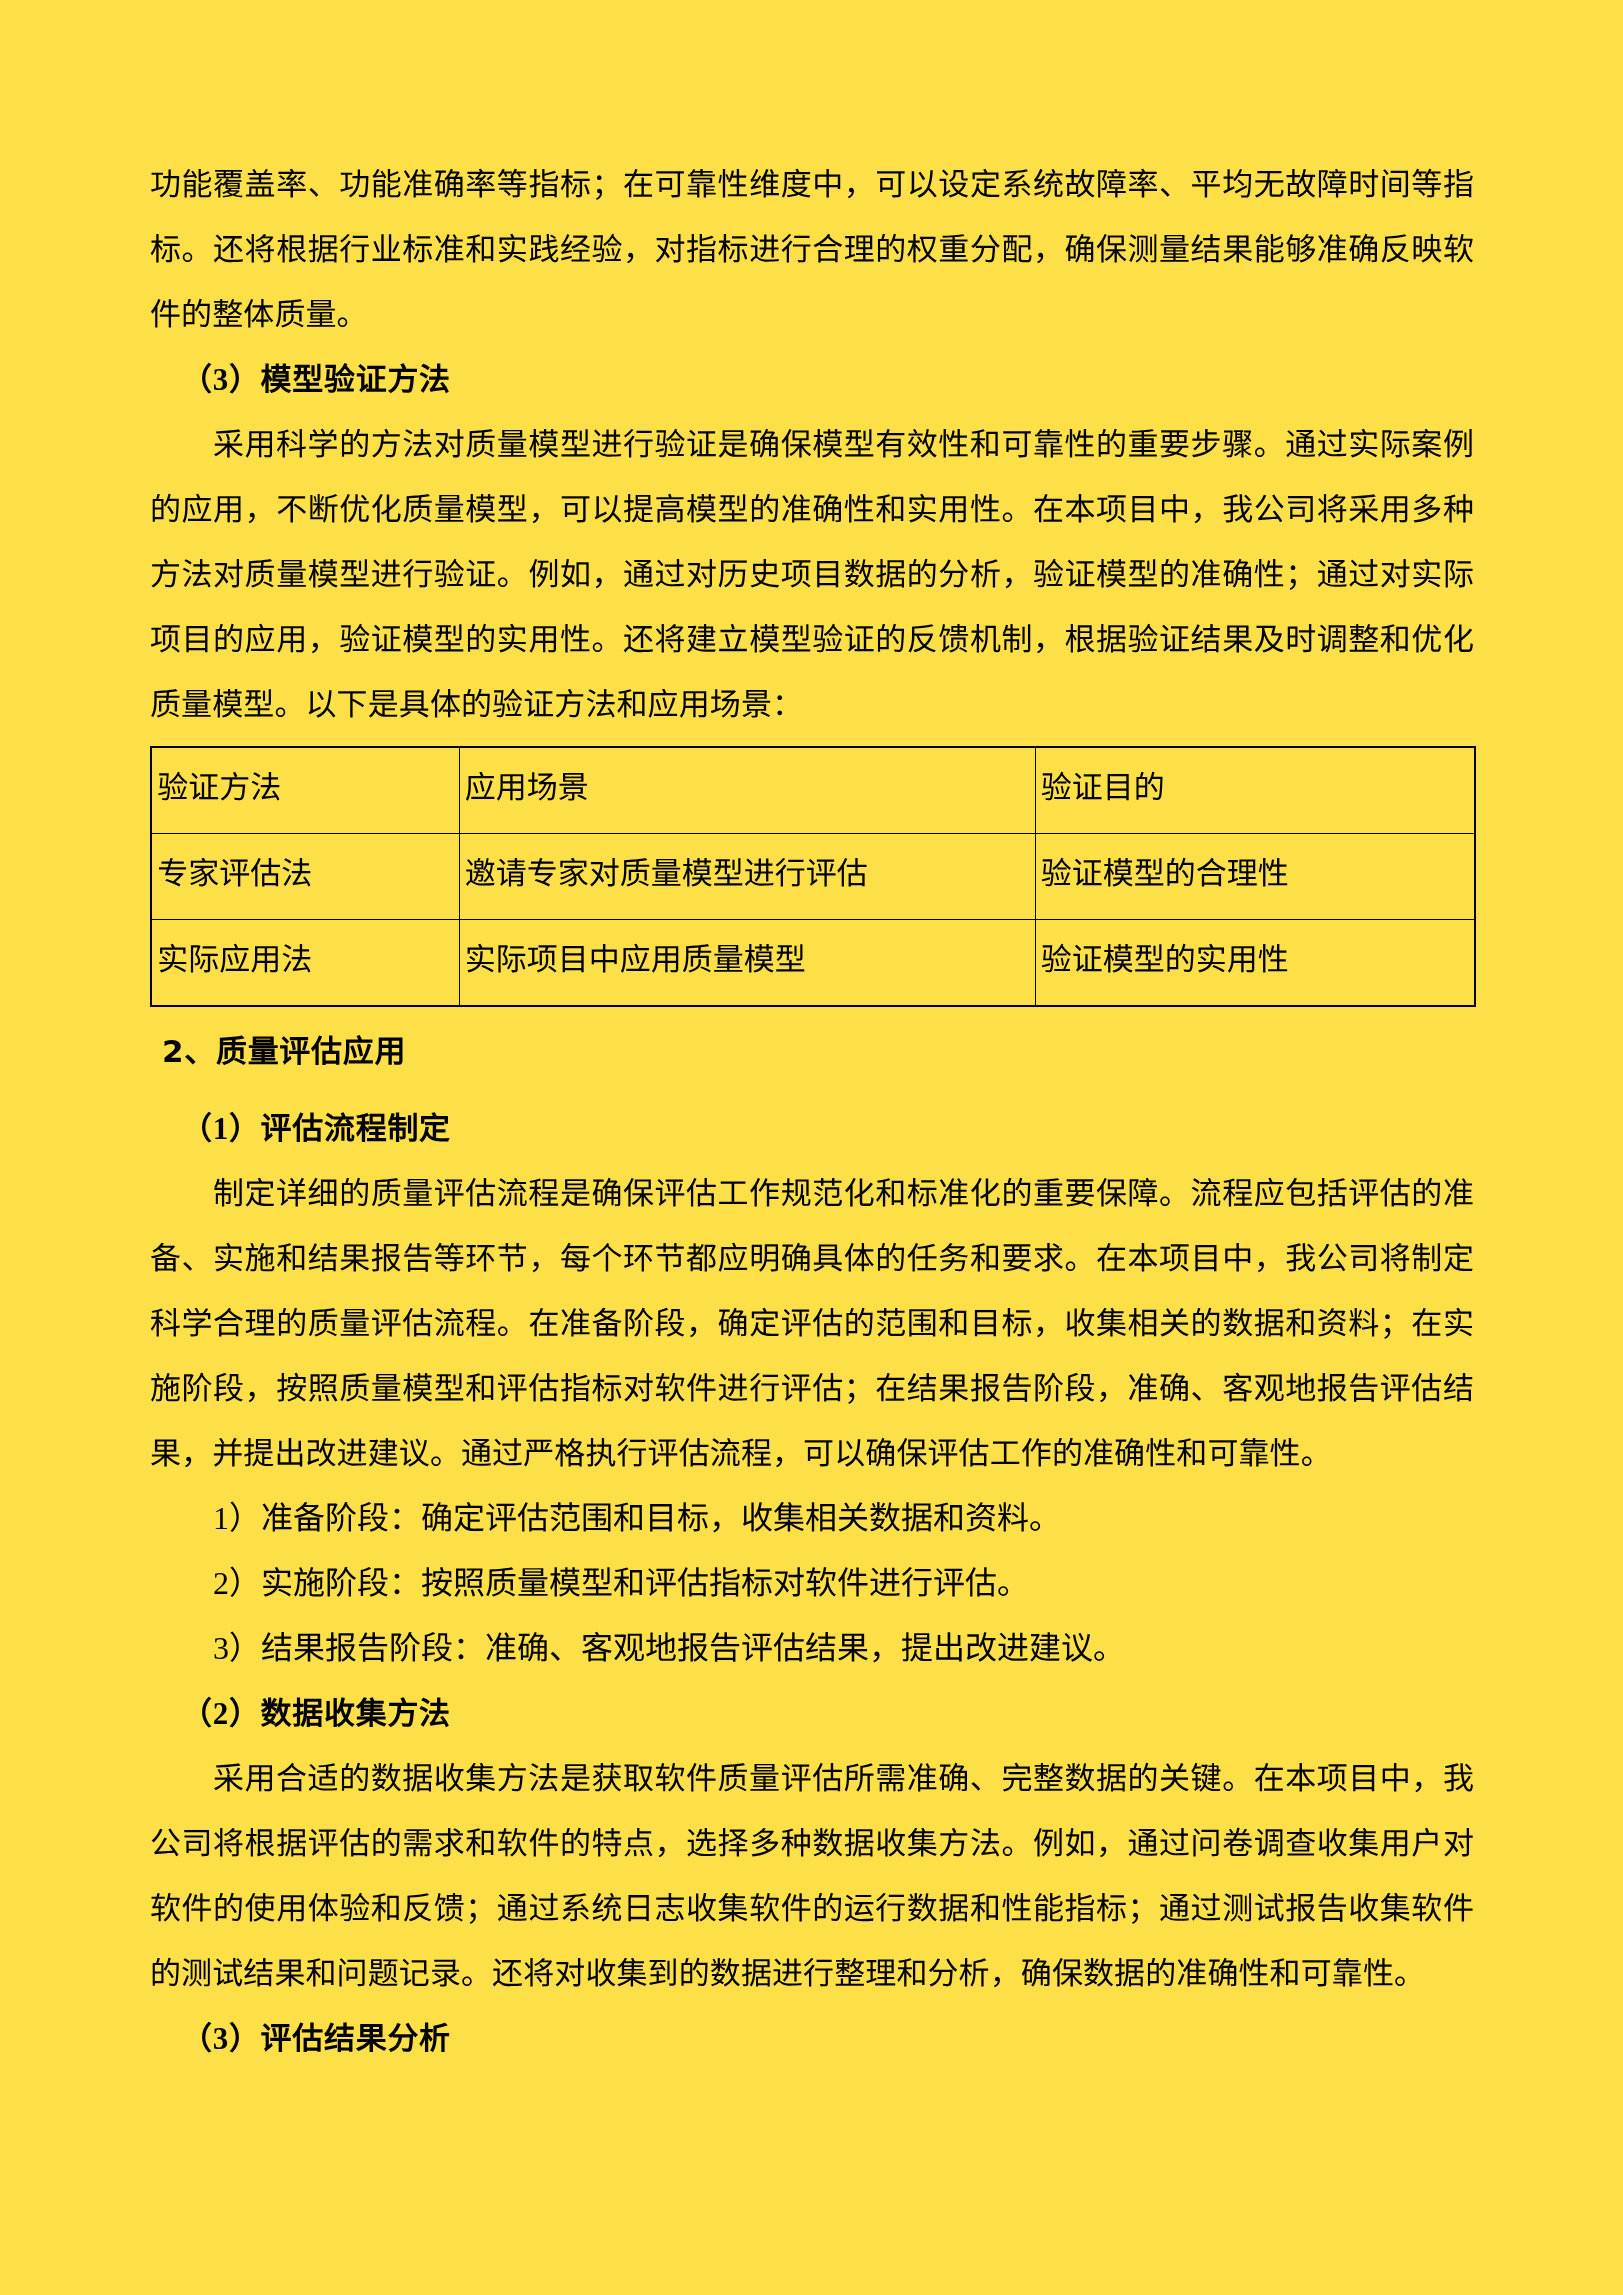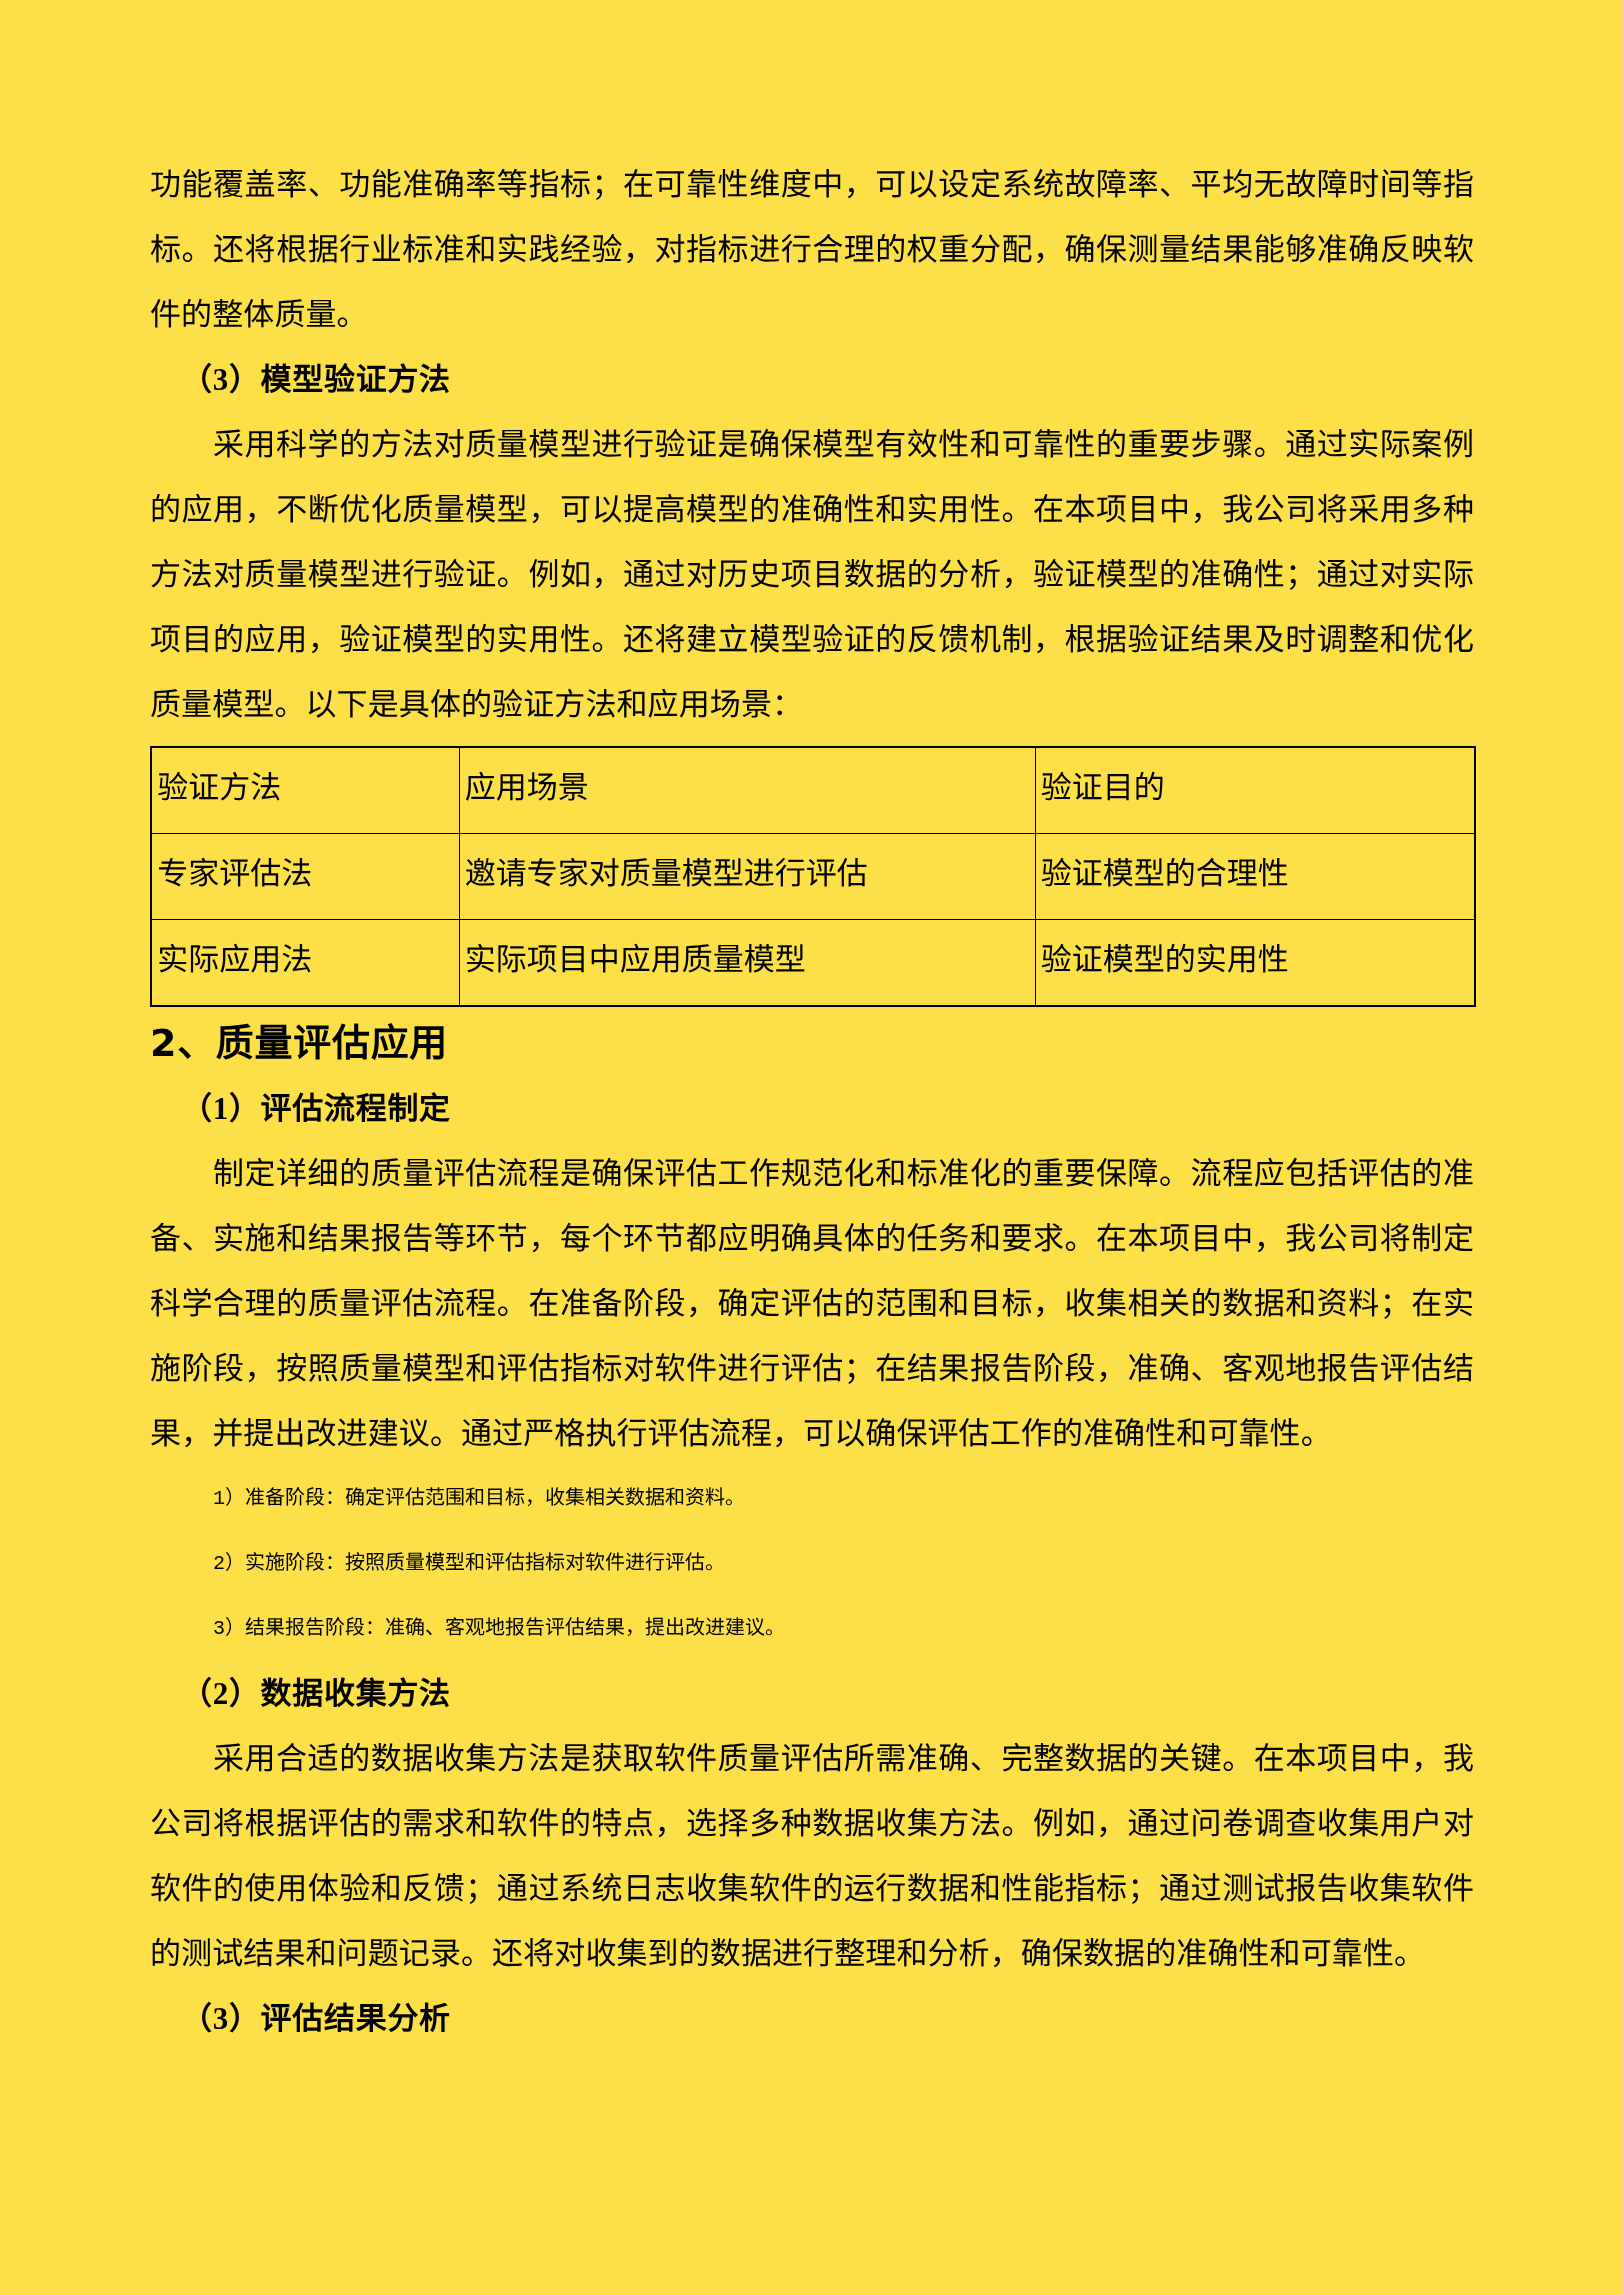--- a/index.html
+++ b/index.html
@@ -35,39 +35,39 @@
     letter-spacing: 0.1px;
     font-family: "DejaVu Serif", "Liberation Serif", serif;
     font-weight: normal;
     text-indent: 0;
   }
   p.body-para.indent {
     text-indent: 63px;
   }
   p.list-item {
     margin: 0;
-    font-size: 20px;
+    font-size: 32px;
     line-height: 65px;
     text-align: justify;
     text-justify: inter-ideograph;
     text-indent: 63px;
-    font-family: Liberation Mono, monospace;
+    font-family: Liberation Serif, serif;
   }
   h3.heading {
     margin: 0;
     font-size: 31px;
     line-height: 65px;
     font-weight: bold;
     font-family: Liberation Serif, serif;
     letter-spacing: 0.7px;
     text-indent: 31px;
   }
   h2.heading-major {
-    margin: 0;
-    font-size: 38px;
+    margin: 12px;
+    font-size: 31px;
     line-height: 65px;
     font-weight: bold;
     font-family: "DejaVu Sans", "Liberation Sans", sans-serif;
     letter-spacing: 0.7px;
     text-indent: 0;
   }
 
   
   table.verify-table {
     border-collapse: collapse;

